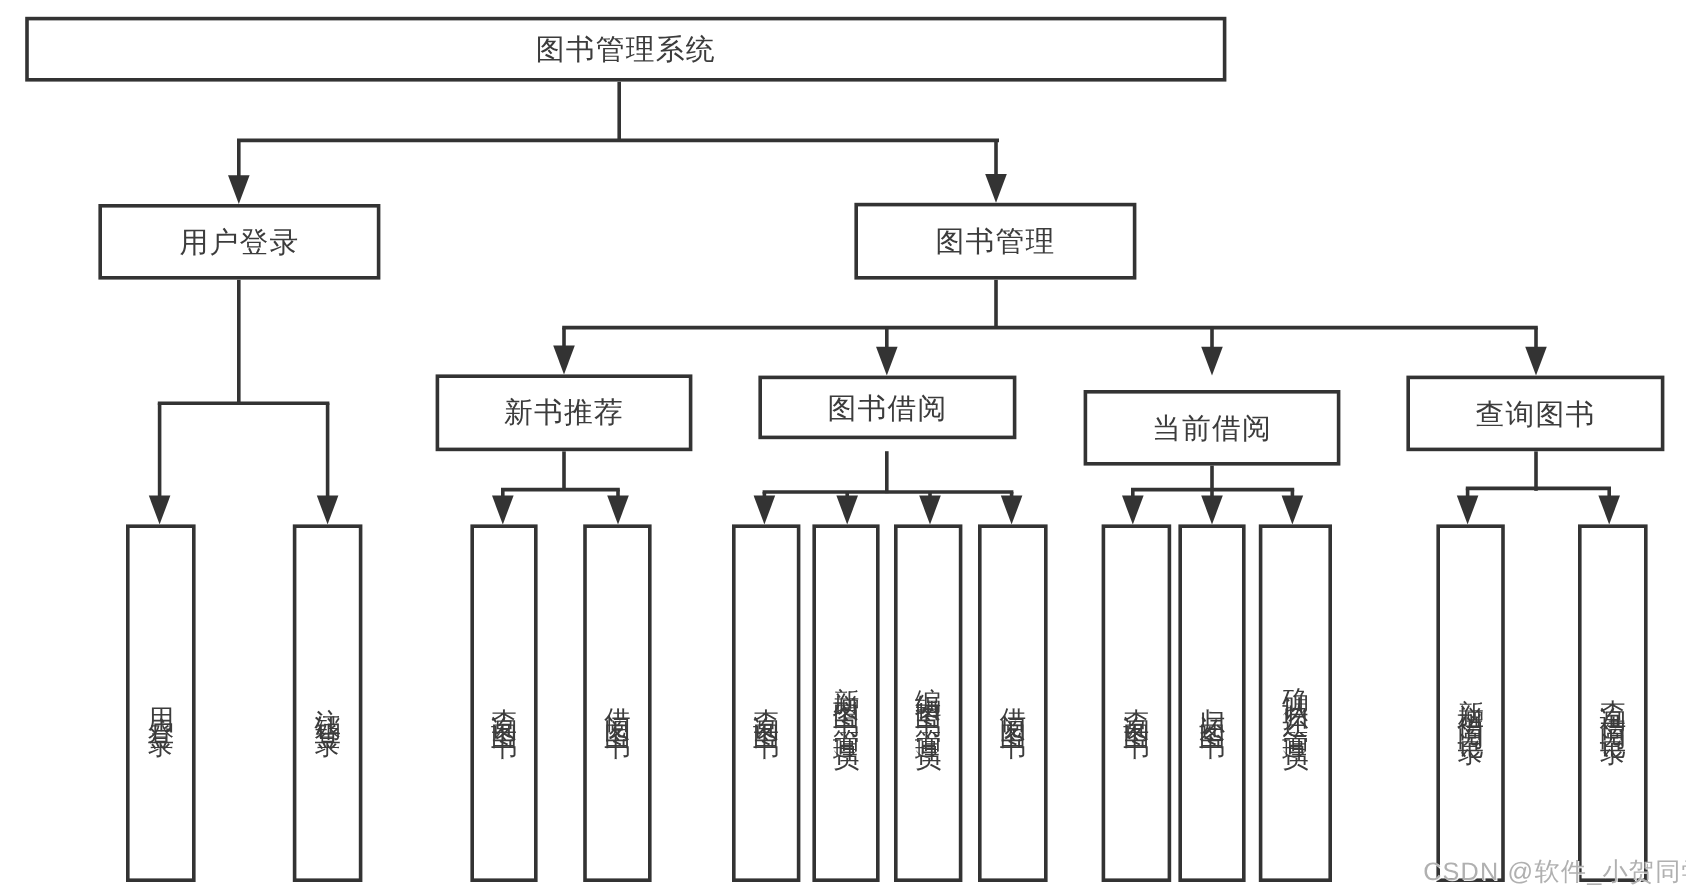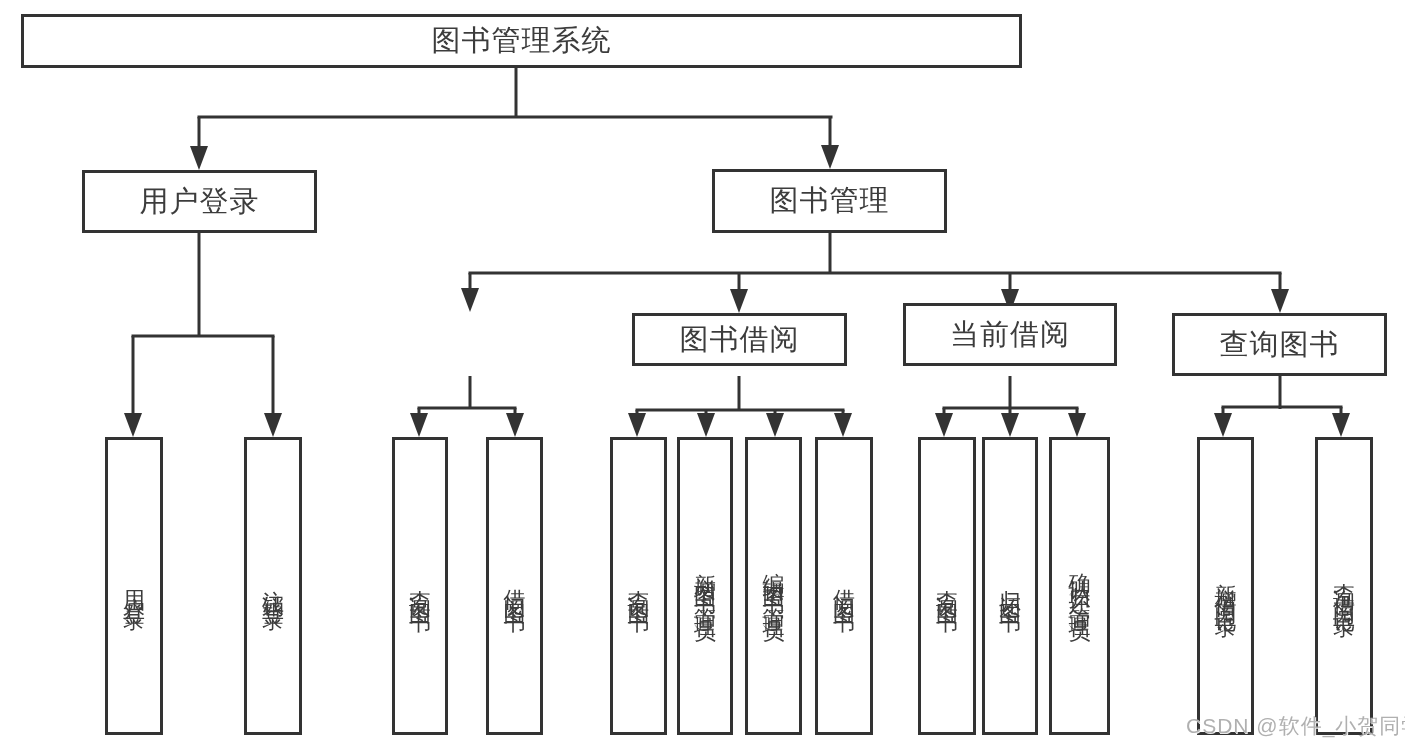--- a/index.html
+++ b/index.html
@@ -26,21 +26,21 @@
     position: absolute;
     box-sizing: border-box;
     border: 3px solid #333333;
     background: #ffffff;
     color: #3c3c3c;
     display: flex;
     align-items: center;
     justify-content: center;
   }
   .box-h {
-    font-size: 29px;
+    font-size: 24px;
     letter-spacing: 1px;
     white-space: nowrap;
   }
   .box-v {
     top: 437px;
     height: 298px;
     font-size: 22px;
   }
   .box-v span {
     writing-mode: vertical-rl;
@@ -128,22 +128,23 @@
       <polygon points="1214,413 1232,413 1223,437"></polygon>
       <polygon points="1332,413 1350,413 1341,437"></polygon>
     </g>
   </svg>
 
   <div class="box box-h" style="left:21px; top:14px; width:1001px; height:54px;">图书管理系统</div>
 
   <div class="box box-h" style="left:82px; top:170px; width:235px; height:63px;">用户登录</div>
   <div class="box box-h" style="left:712px; top:169px; width:235px; height:64px;font-family:Liberation Serif, serif;">图书管理</div>
 
+  <div class="box box-h" style="left:363px; top:312px; width:214px; height:64px;">新书推荐</div>
   <div class="box box-h" style="left:632px; top:313px; width:215px; height:53px;">图书借阅</div>
-  <div class="box box-h" style="left:903px; top:303px; width:214px; height:63px;">当前借阅</div>
+  <div class="box box-h" style="left:903px; top:325px; width:214px; height:63px;">当前借阅</div>
   <div class="box box-h" style="left:1172px; top:313px; width:215px; height:63px;">查询图书</div>
 
   <div class="box box-v" style="left:105px; width:58px;">
     <span>用户登录</span>
   </div>
   <div class="box box-v" style="left:244px; width:58px;">
     <span>注销登录</span>
   </div>
 
   <div class="box box-v" style="left:392px; width:56px;">

